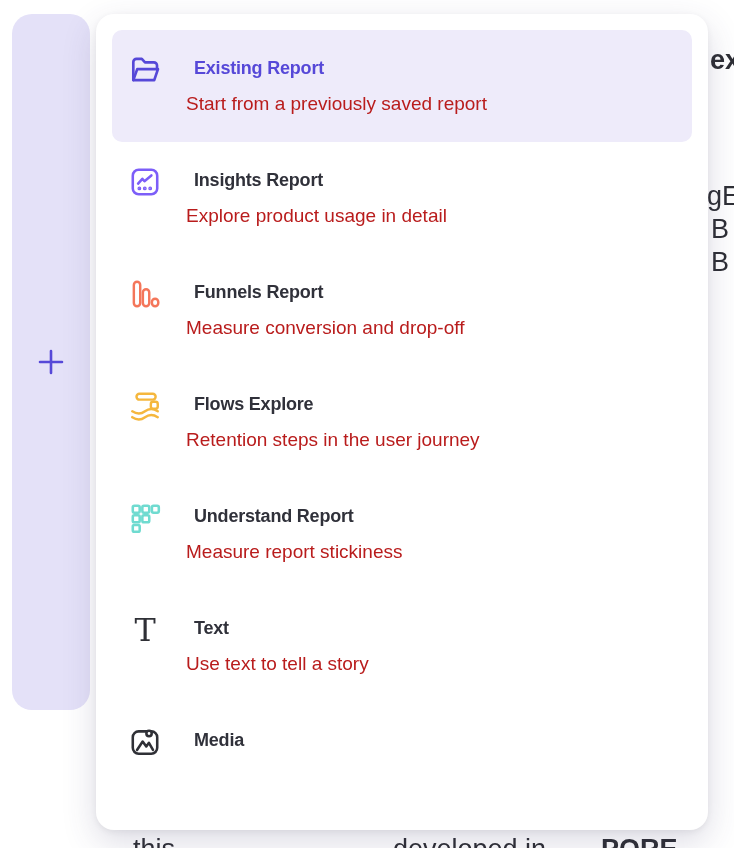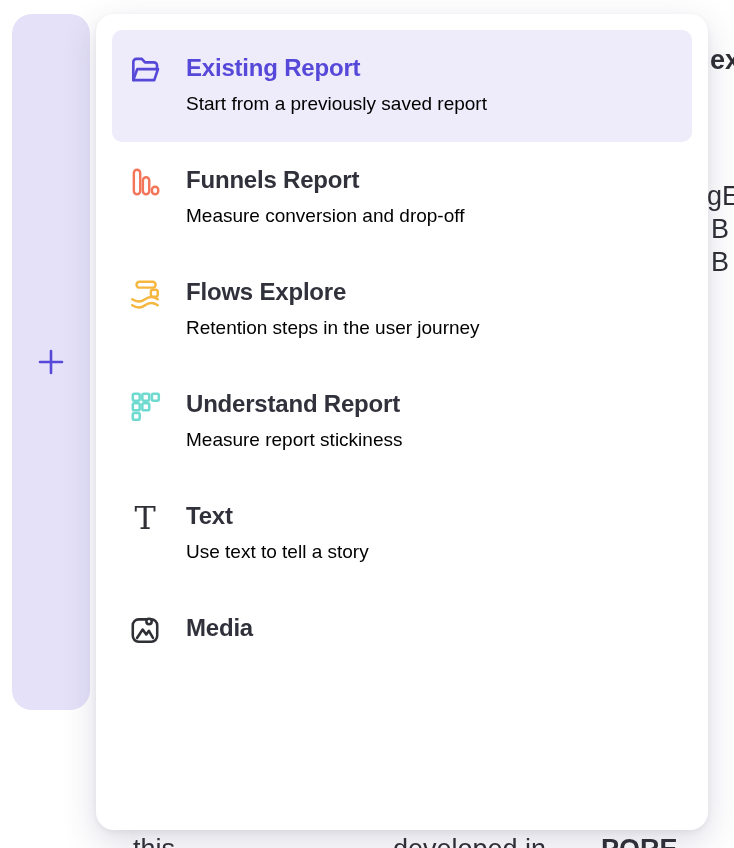--- a/index.html
+++ b/index.html
@@ -46,24 +46,24 @@
     z-index:2;
   }
   .menu-item{
     height:112px;box-sizing:border-box;display:flex;gap:24px;
     padding:23px 16px 0 16px;border-radius:10px;cursor:pointer;
   }
   .menu-item.active{background:var(--highlight,#eeebfa);}
   .mi-icon{width:34px;height:34px;flex:none;margin-top:0;color:var(--icon-color,#30313a);}
   .mi-icon svg{width:34px;height:34px;display:block;}
   .mi-title{
-    font-size:24px;font-weight:600;color:#30313a;line-height:30px;letter-spacing:-.2px;
+    font-size:18px;font-weight:600;color:#30313a;line-height:30px;letter-spacing:-.2px;margin-left:8px;
   }
   .menu-item.active .mi-title{color:var(--accent,#5648d8);}
-  .mi-sub{font-size:19px;font-weight:400;color:#000000;line-height:24px;margin-top:9px;text-align:center;}
+  .mi-sub{font-size:19px;font-weight:400;color:#b91c1c;line-height:24px;margin-top:9px;text-align:center;}
 </style>
 </head>
 <body>
 
 <span class="frag bold frag-r0">ex</span>
 <span class="frag frag-r1">ie</span>
 <span class="frag frag-r2">gE</span>
 <span class="frag frag-r3">B</span>
 <span class="frag frag-r4">B</span>
 <span class="frag frag-b0">this</span>
@@ -85,20 +85,35 @@
       <div class="menu-item active" style="--icon-color: #5648d8;">
     <span class="mi-icon">
           <svg viewBox="0 0 32 32" fill="none" stroke="currentColor" stroke-width="2.5" stroke-linecap="round" stroke-linejoin="round">
             <path d="M5 25.5 V8.5 a3 3 0 0 1 3-3 h5 l3 3.3 h8.3 a3 3 0 0 1 3 3 v2"></path>
             <path d="M5 25.5 L8.7 15.2 H28.2 L24.7 25.5 Z"></path>
           </svg>
         </span>
     <span class="mi-text">
       <div class="mi-title">Existing Report</div>
       <div class="mi-sub">Start from a previously saved report</div>
+    </span>
+  </div>
+      <div class="menu-item" style="--icon-color: #7c5ef8;">
+    <span class="mi-icon">
+          <svg viewBox="0 0 32 32" fill="none" stroke="currentColor" stroke-width="2.4" stroke-linecap="round" stroke-linejoin="round">
+            <rect x="4.5" y="4.5" width="23" height="23" rx="5.5"></rect>
+            <path d="M9.5 17.5 L13.5 13 L15.5 15.2 L22 9.8"></path>
+            <circle cx="10.7" cy="22" r="0.6" fill="currentColor"></circle>
+            <circle cx="15.8" cy="22" r="0.6" fill="currentColor"></circle>
+            <circle cx="20.9" cy="22" r="0.6" fill="currentColor"></circle>
+          </svg>
+        </span>
+    <span class="mi-text">
+      <div class="mi-title">Insights Report</div>
+      <div class="mi-sub">Explore product usage in detail</div>
     </span>
   </div>
       <div class="menu-item" style="--icon-color: #f4765a;">
     <span class="mi-icon">
           <svg viewBox="0 0 32 32" fill="none" stroke="currentColor" stroke-width="2.3" stroke-linecap="round" stroke-linejoin="round">
             <rect x="5.5" y="4.5" width="6" height="23" rx="3"></rect>
             <rect x="14" y="11.5" width="6" height="16" rx="3"></rect>
             <rect x="22.5" y="20.5" width="6" height="7" rx="3"></rect>
           </svg>
         </span>

